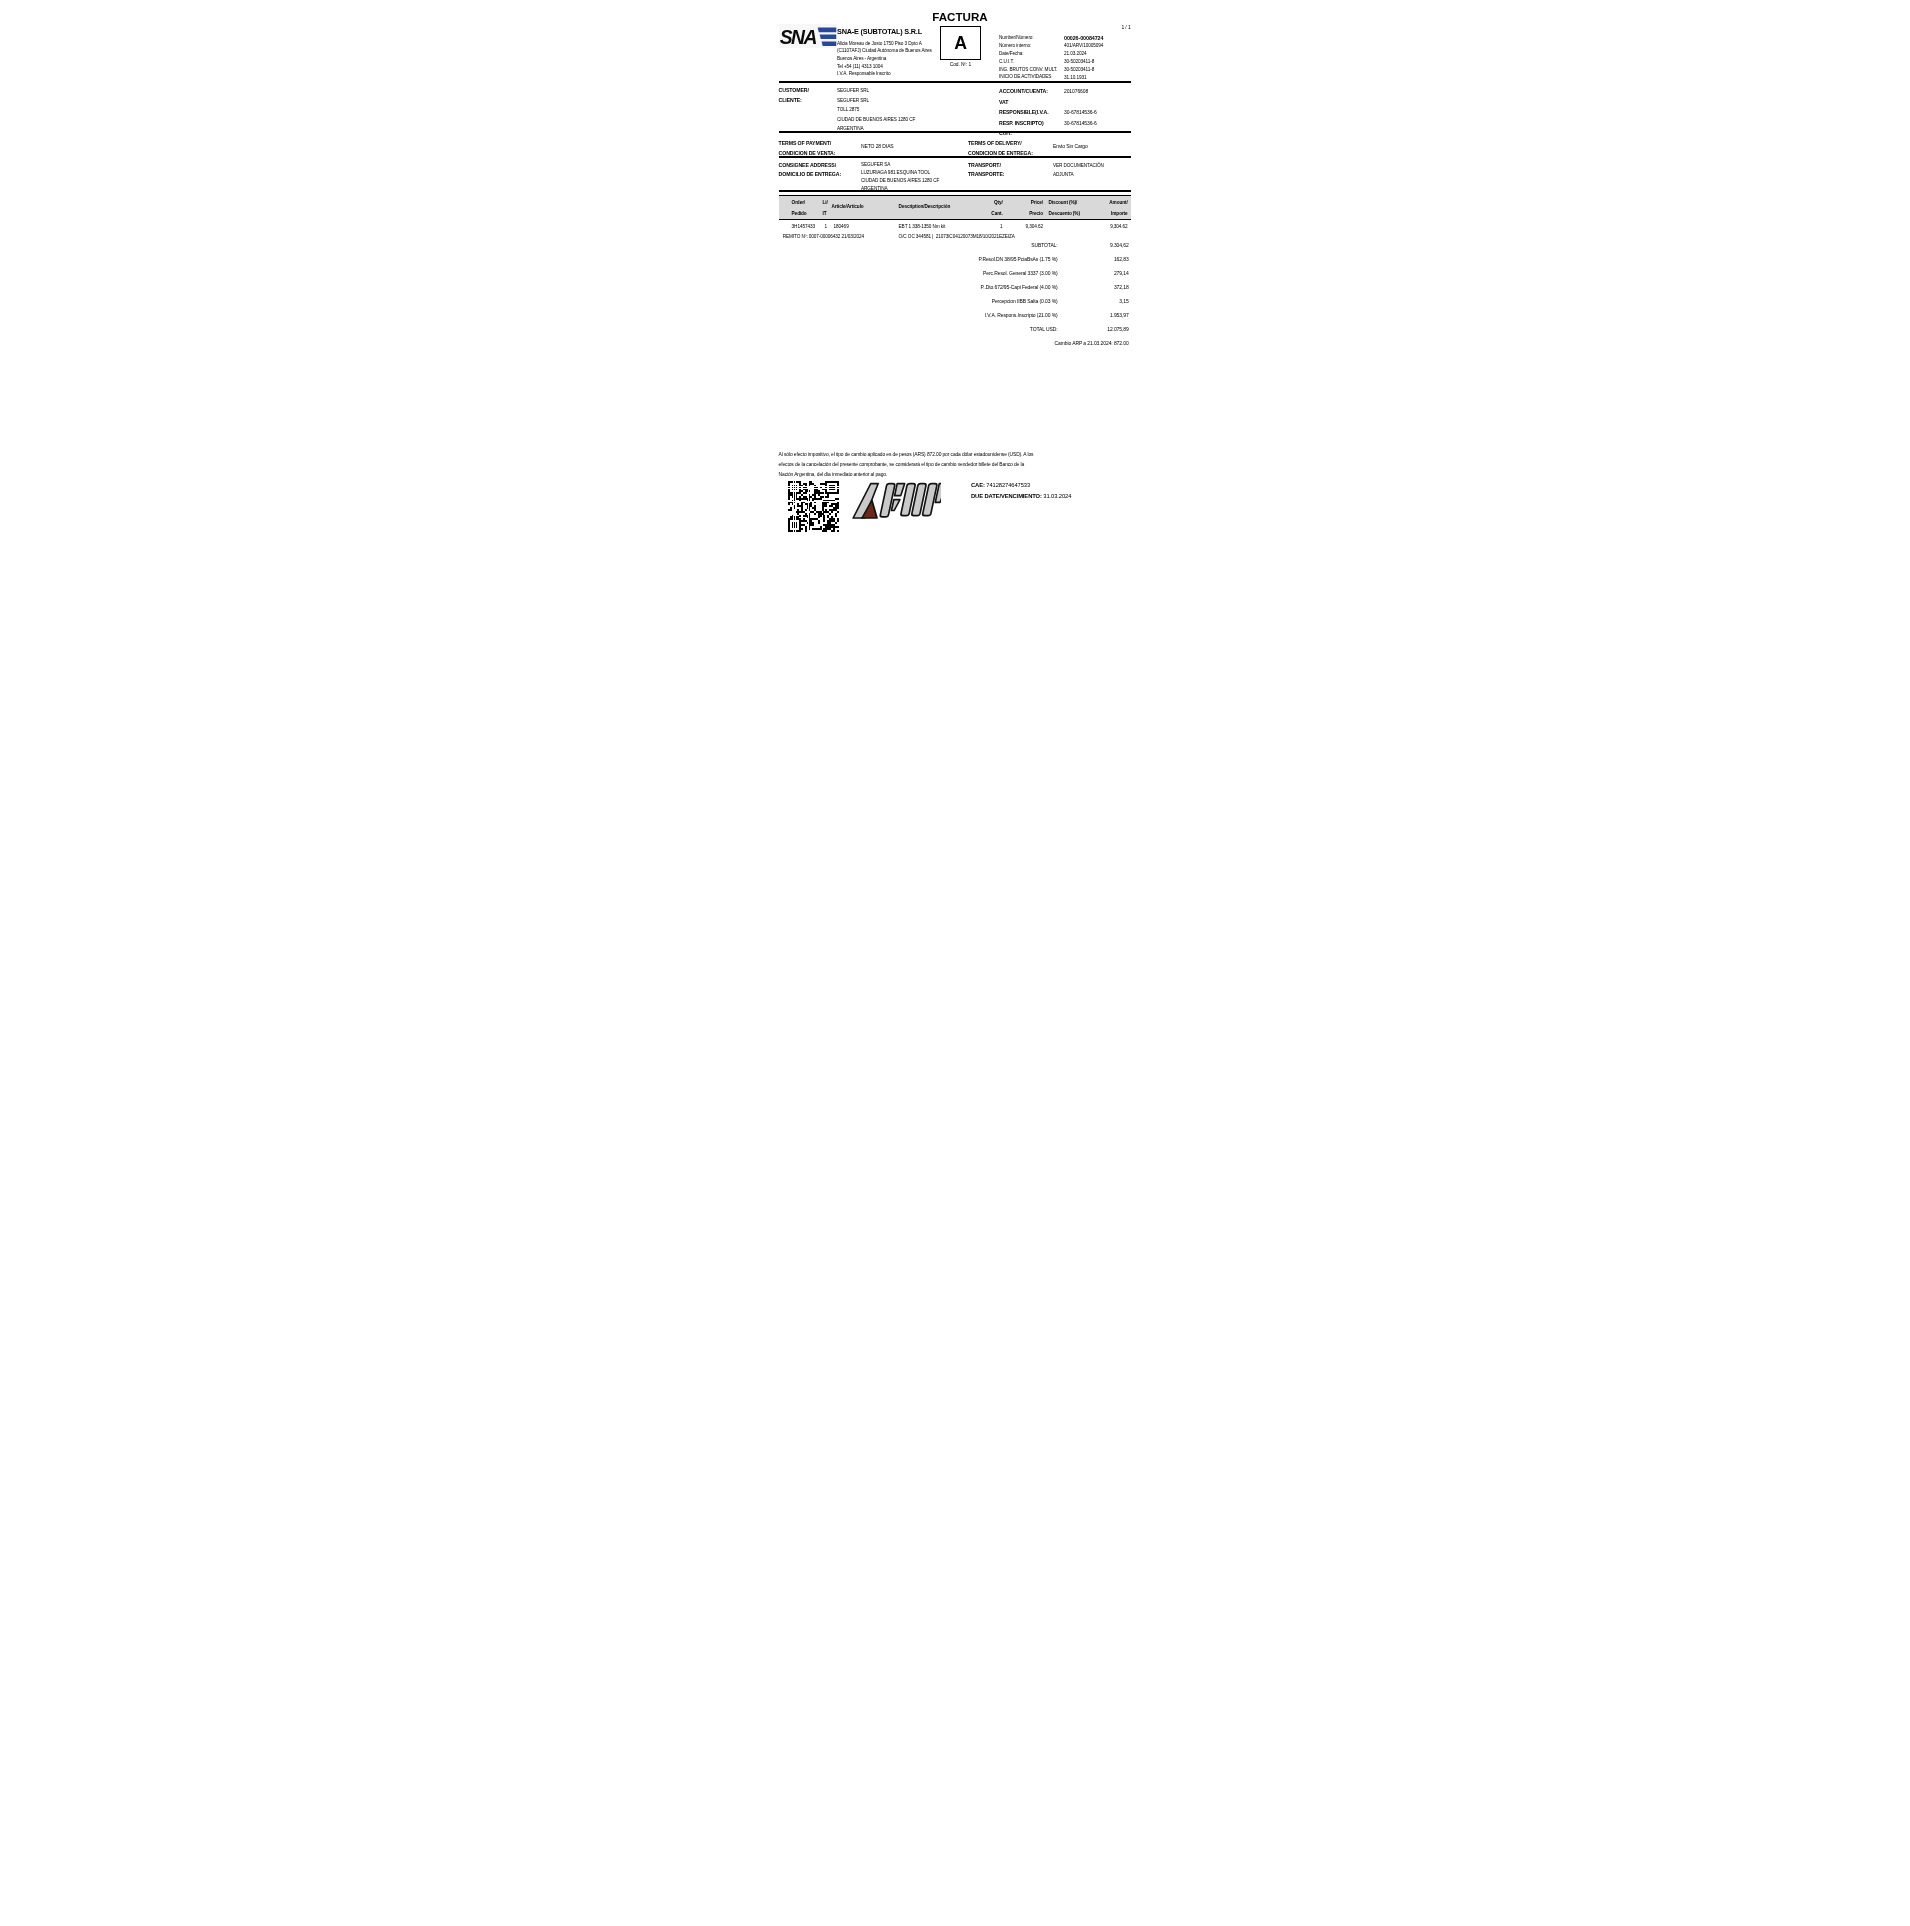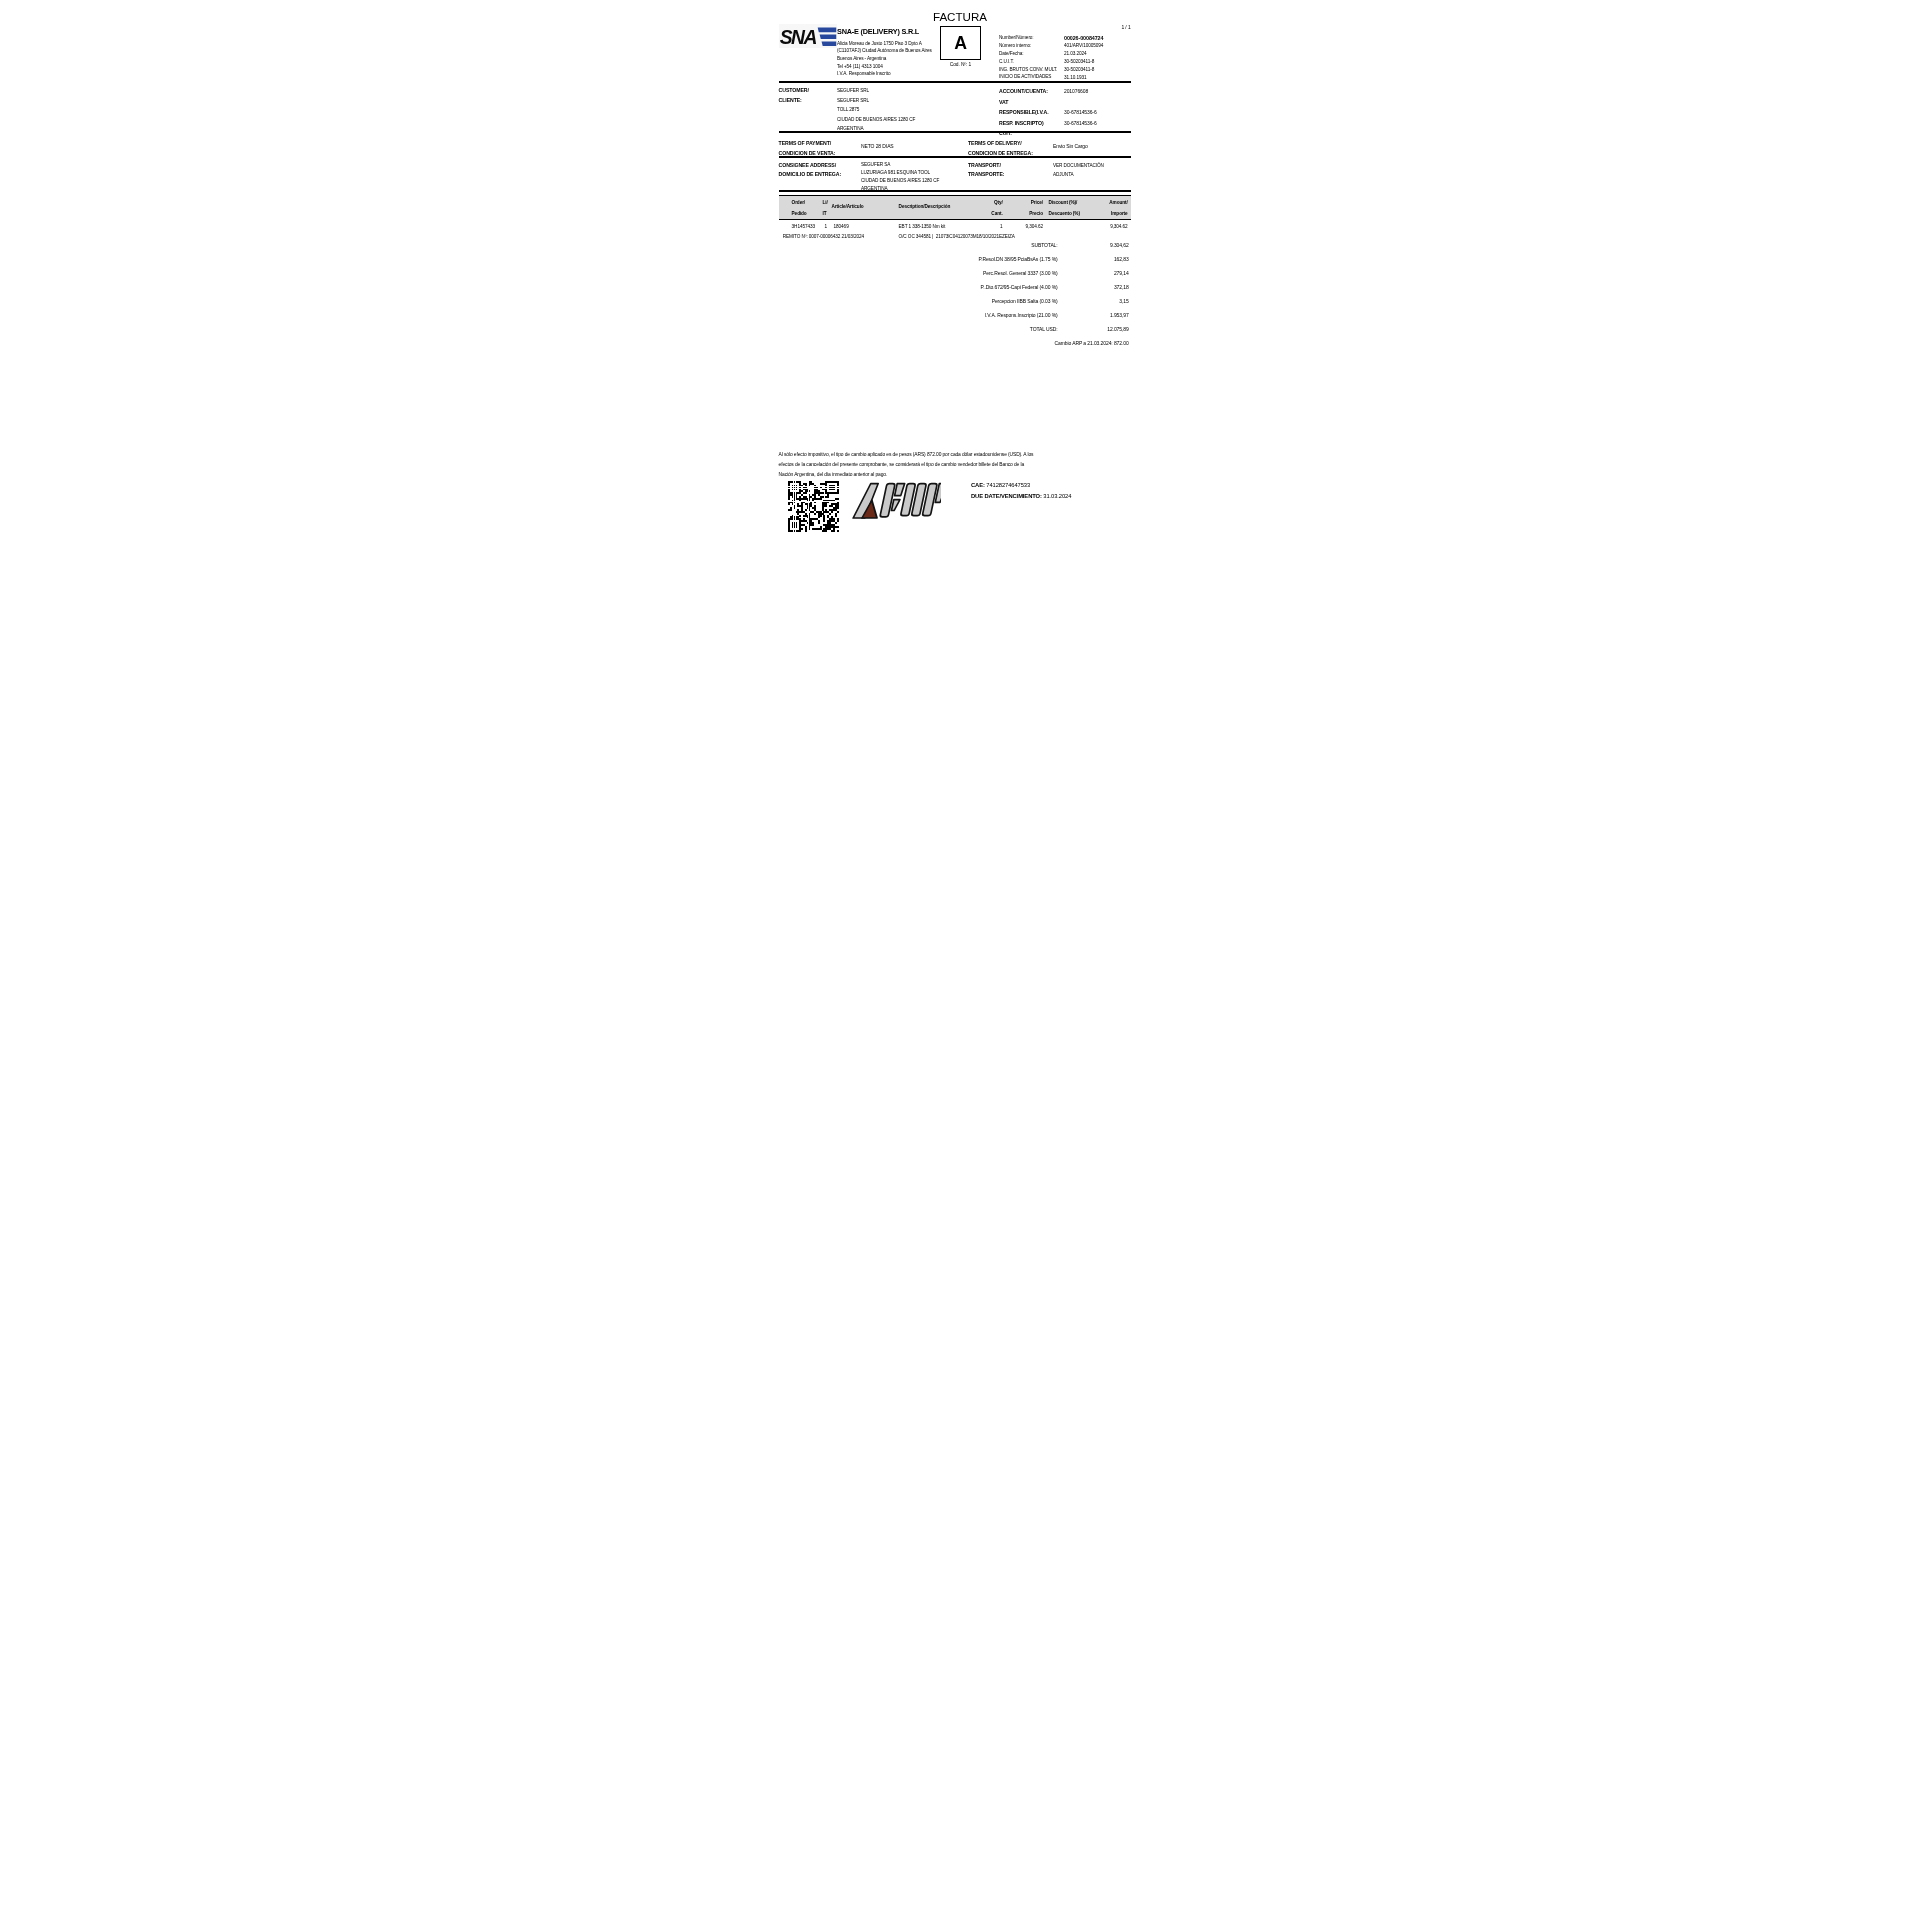--- a/index.html
+++ b/index.html
@@ -3,21 +3,21 @@
 <meta charset="utf-8">
 <style>
   * { margin:0; padding:0; box-sizing:border-box; }
   html,body { background:#fff; }
   body { font-family:"Liberation Sans", sans-serif; color:#000; }
   .page {
     position:relative; width:382px; height:540px; margin:0 auto;
     background:#fff; overflow:hidden; letter-spacing:-0.1px;
   }
   .abs { position:absolute; }
-  .title { top:10px; left:14px; right:4px; text-align:center; font-size:11.6px; font-weight:normal; letter-spacing:0; }
+  .title { top:10px; left:14px; right:4px; text-align:center; font-size:11.6px; font-weight:bold; letter-spacing:0; }
   .pagenum { top:24px; right:15.4px; font-size:5px; }
 
   
   .sna-logo { top:24px; left:15.4px; width:58px; height:24px; background:#f7f7f7; }
   
   .company { top:27px; left:73px; width:104px; }
   .company .name { font-size:7.3px; font-weight:bold; margin-bottom:3.5px; letter-spacing:-0.2px; }
   .company .addr { font-size:4.7px; line-height:7.7px; }
 
   
@@ -120,21 +120,21 @@
       <text x="2" y="51" font-family="Liberation Sans, sans-serif" font-size="50" font-weight="bold" font-style="italic" letter-spacing="-4" fill="#0c0c0c">SNA</text>
       <g>
         <polygon points="100,9 148,9 148,21 103,21" fill="#27489c"></polygon>
         <polygon points="105,27 148,27 148,39 108,39" fill="#27489c"></polygon>
         <polygon points="110,45 148,45 148,57 113,57" fill="#27489c"></polygon>
       </g>
     </svg>
   </div>
 
   <div class="abs company">
-    <div class="name">SNA-E (DELIVERY) S.R.L</div>
+    <div class="name">SNA-E (SUBTOTAL) S.R.L</div>
     <div class="addr">Alicia Moreau de Justo 1750 Piso 3 Dpto A</div>
     <div class="addr">(C1107AFJ) Ciudad Autónoma de Buenos Aires</div>
     <div class="addr">Buenos Aires - Argentina</div>
     <div class="addr">Tel +54 (11) 4313 1004</div>
     <div class="addr">I.V.A. Responsable Inscrito</div>
   </div>
 
   <div class="abs letter-box">
     <span>A</span>
   </div>

